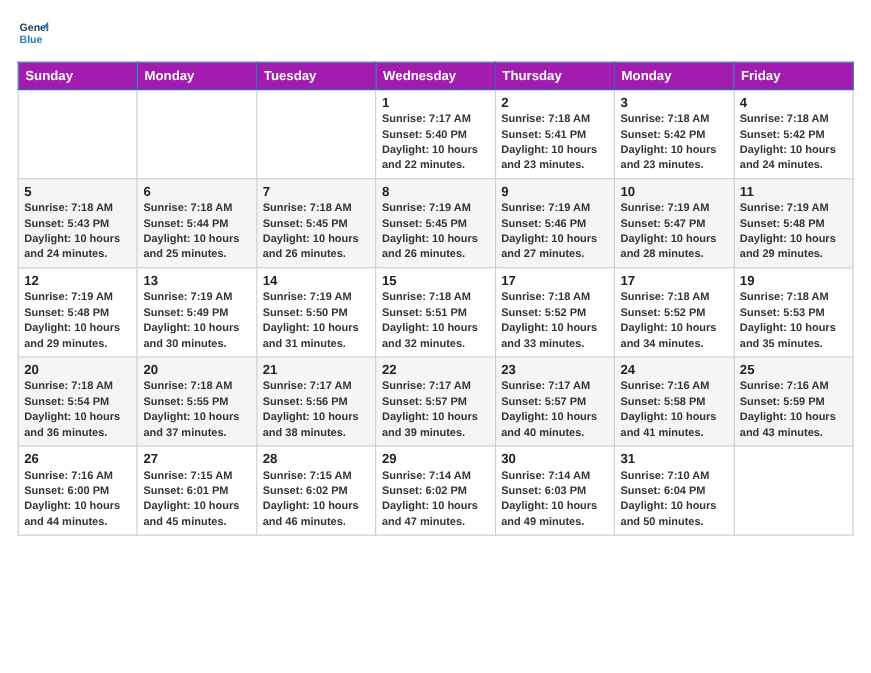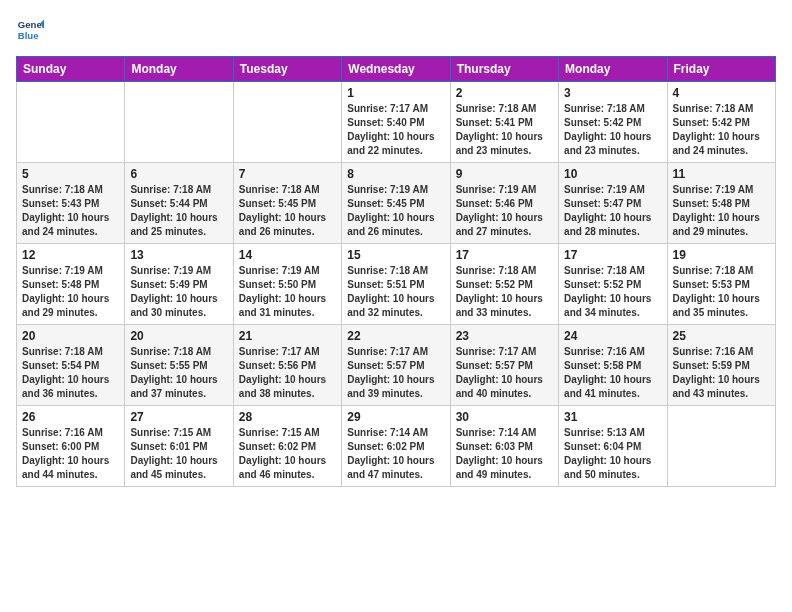--- a/index.html
+++ b/index.html
@@ -333,21 +333,21 @@
         </td>
         <td>
           <div class="day-number">30</div>
           <div class="day-info" style="white-space: pre-line;">Sunrise: 7:14 AM
 Sunset: 6:03 PM
 Daylight: 10 hours
 and 49 minutes.</div>
         </td>
         <td>
           <div class="day-number">31</div>
-          <div class="day-info" style="white-space: pre-line;">Sunrise: 5:13 AM
+          <div class="day-info" style="white-space: pre-line;">Sunrise: 7:10 AM
 Sunset: 6:04 PM
 Daylight: 10 hours
 and 50 minutes.</div>
         </td>
         <td class="empty-cell"></td>
       </tr>
     </tbody>
 </table>
 
 </body></html>

